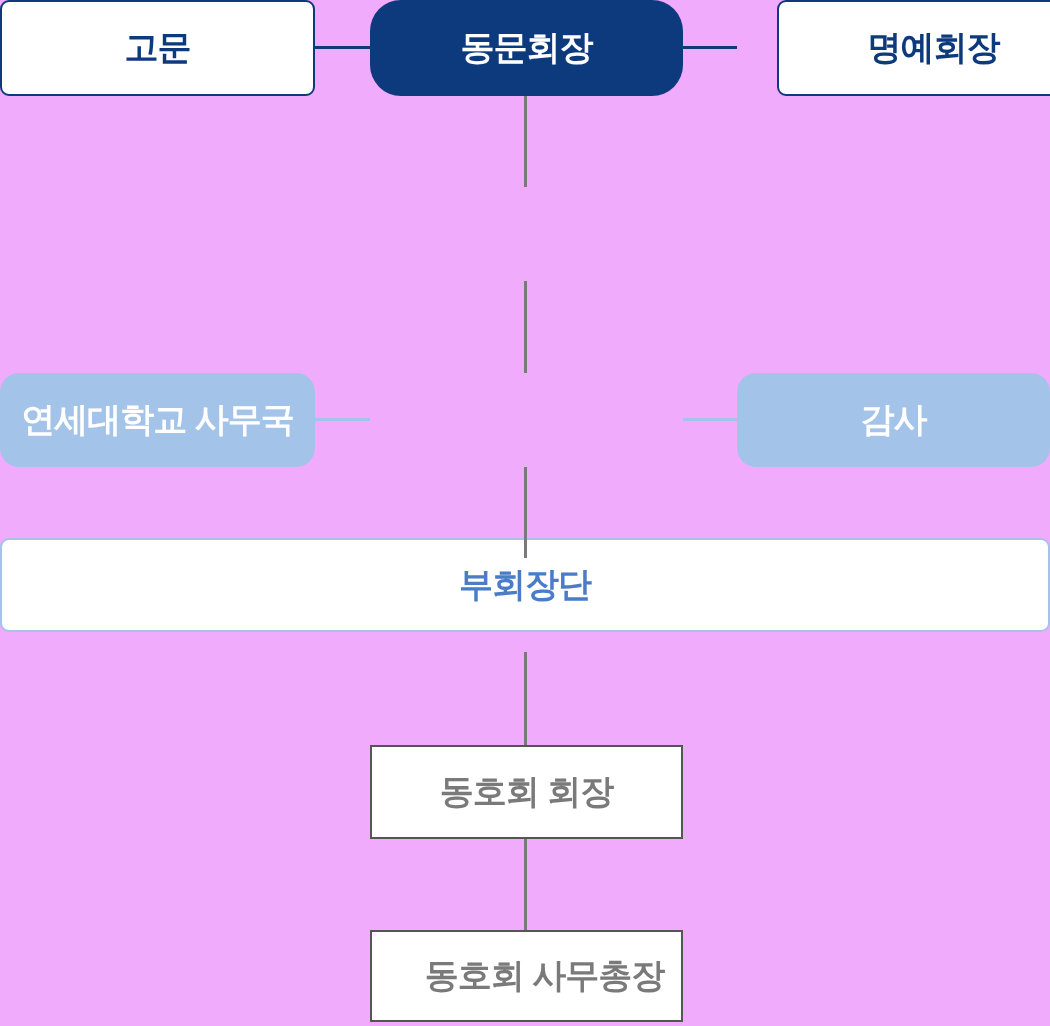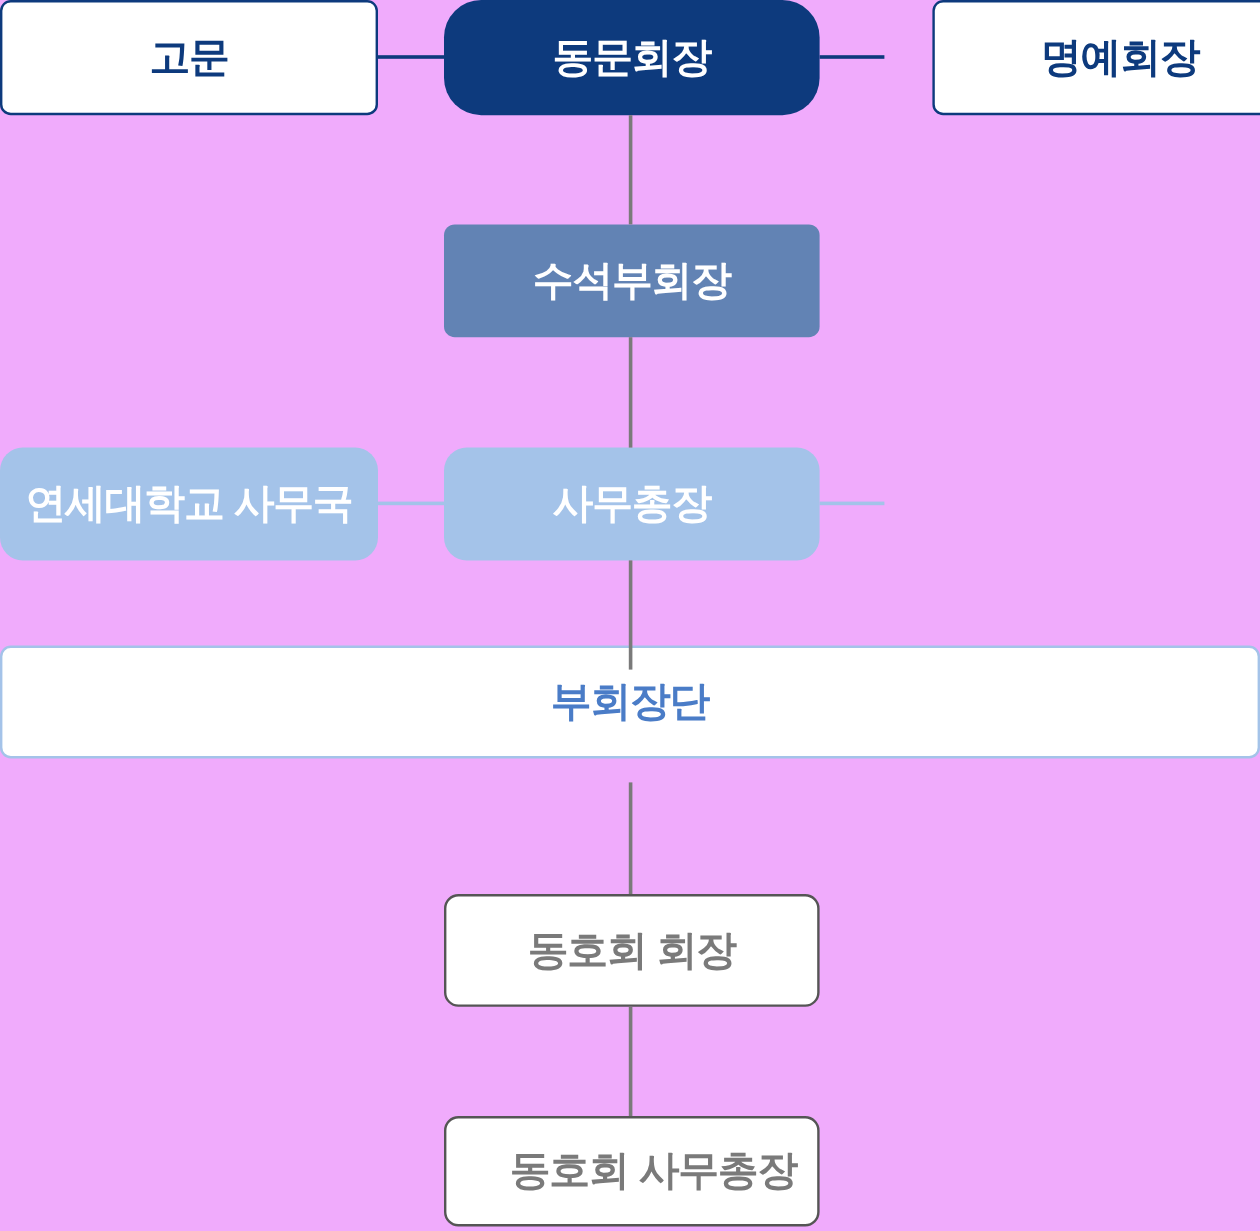--- a/index.html
+++ b/index.html
@@ -26,21 +26,21 @@
     letter-spacing: -1px;
     border-radius: 9px;
     text-align: center;
   }
   
   .fill-navy      { background: #0D3A7D; color: #FFFFFF; }
   .outline-navy   { background: #FFFFFF; border: 2px solid #0D3A7D; color: #0D3A7D; }
   .fill-slate     { background: #6283B4; color: #FFFFFF; }
   .fill-lightblue { background: #A4C3E9; color: #FFFFFF; border-radius: 19px; }
   .outline-lblue  { background: #FFFFFF; border: 2px solid #A4C3E9; color: #4A7CC7; }
-  .outline-gray   { background: #FFFFFF; border: 2px solid #555555; color: #7A7A7A; border-radius: 12px; }
+  .outline-gray   { background: #FFFFFF; border: 2px solid #555555; color: #7A7A7A; border-radius: 0; }
   
   .p-advisor   { left: 0px;   top: 0px;   width: 315px;  height: 96px; }
   .p-president { left: 370px; top: 0px;   width: 313px;  height: 96px; border-radius: 31px; }
   .p-honorary  { left: 737px; top: 0px;   width: 313px;  height: 96px; margin-left: 40px; }
   .p-senior    { left: 370px; top: 187px; width: 313px;  height: 94px; }
   .p-yonsei    { left: 0px;   top: 373px; width: 315px;  height: 94px; }
   .p-secgen    { left: 370px; top: 373px; width: 313px;  height: 94px; }
   .p-auditor   { left: 737px; top: 373px; width: 313px;  height: 94px; }
   .p-vicepres  { left: 0px;   top: 538px; width: 1050px; height: 94px; }
   .p-clubpres  { left: 370px; top: 745px; width: 313px;  height: 94px; }
@@ -62,24 +62,23 @@
 </style>
 </head>
 <body>
 
 <div class="diagram">
 
   <div class="node outline-navy p-advisor">고문</div>
   <div class="node fill-navy p-president">동문회장</div>
   <div class="node outline-navy p-honorary">명예회장</div>
 
-  <div class="node fill-slate p-senior">수석부회장</div>
 
   <div class="node fill-lightblue p-yonsei">연세대학교 사무국</div>
-  <div class="node fill-lightblue p-secgen">사무총장</div>
+  <div class="node fill-lightblue p-auditor">감사</div>
 
   <div class="node outline-lblue p-vicepres">부회장단</div>
 
   <div class="node outline-gray p-clubpres">동호회 회장</div>
 
   <div class="node outline-gray p-clubsec">동호회 사무총장</div>
 
   <div class="line line-navy h-left1"></div>
   <div class="line line-navy h-right1"></div>
   <div class="line line-gray v1"></div>

